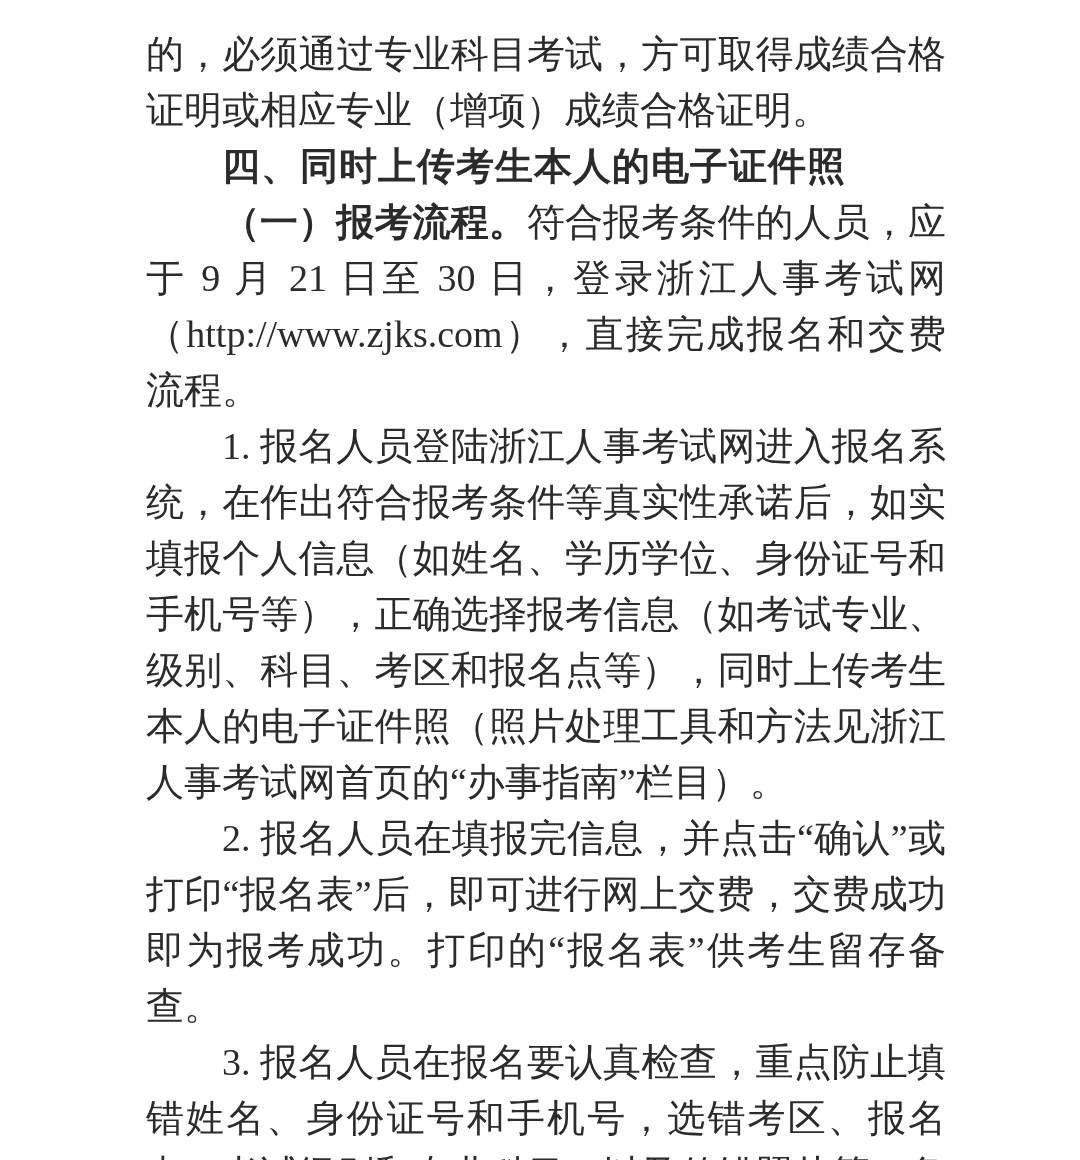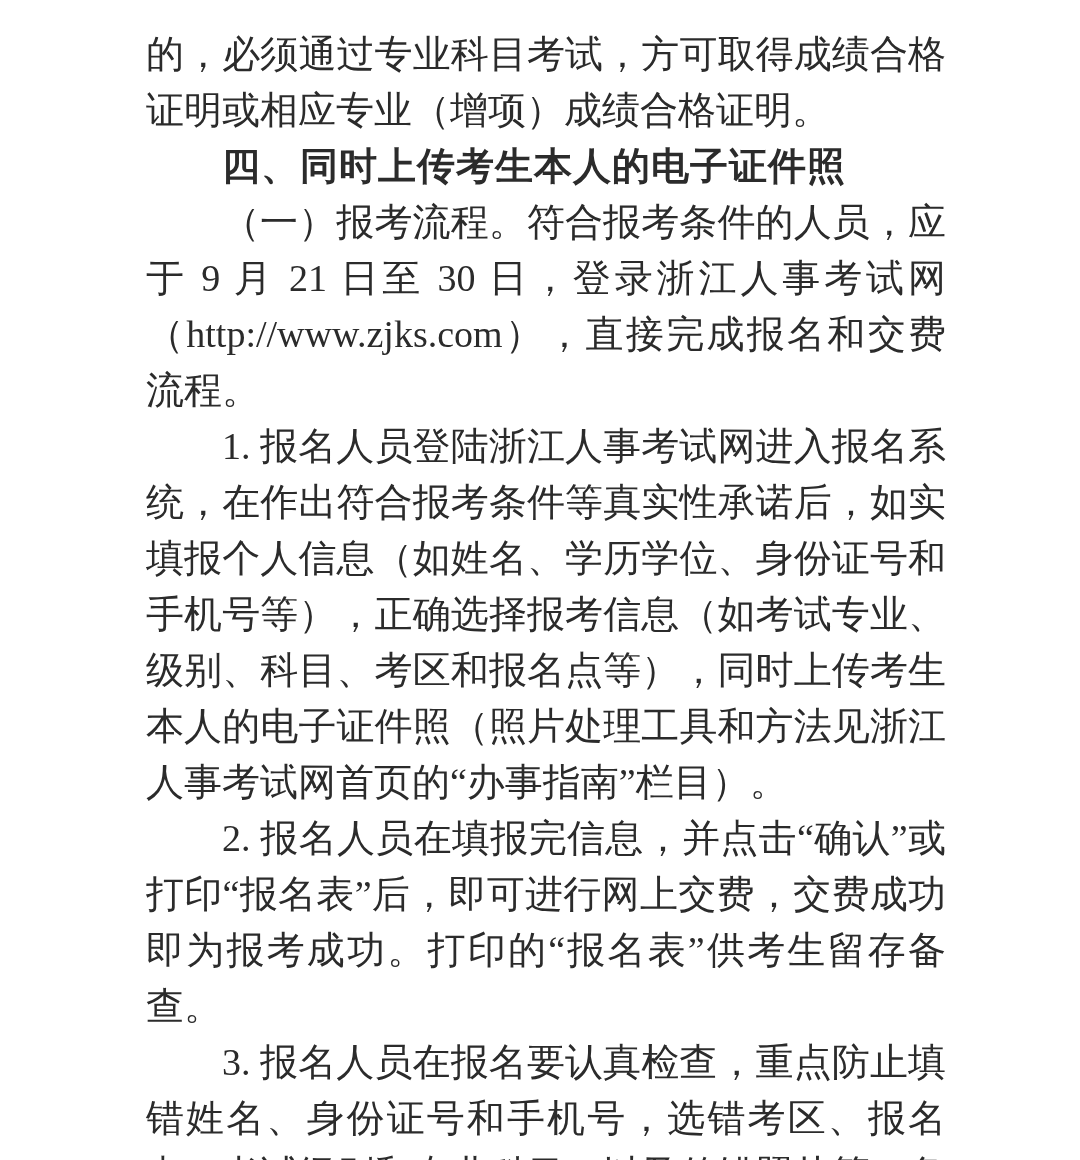--- a/index.html
+++ b/index.html
@@ -32,21 +32,21 @@
   }
   .page p.no-indent {
     text-indent: 0;
   }
   .heading {
     font-weight: 700;
     font-family: "Liberation Sans", sans-serif;
     letter-spacing: 1px;
   }
   .lead {
-    font-weight: 400;
+    font-weight: 700;
   }
 </style>
 </head>
 <body>
 
 <div class="page">
 
   <p class="no-indent">的，必须通过专业科目考试，方可取得成绩合格证明或相应专业（增项）成绩合格证明。</p>
 
   <p class="heading">四、同时上传考生本人的电子证件照</p>

